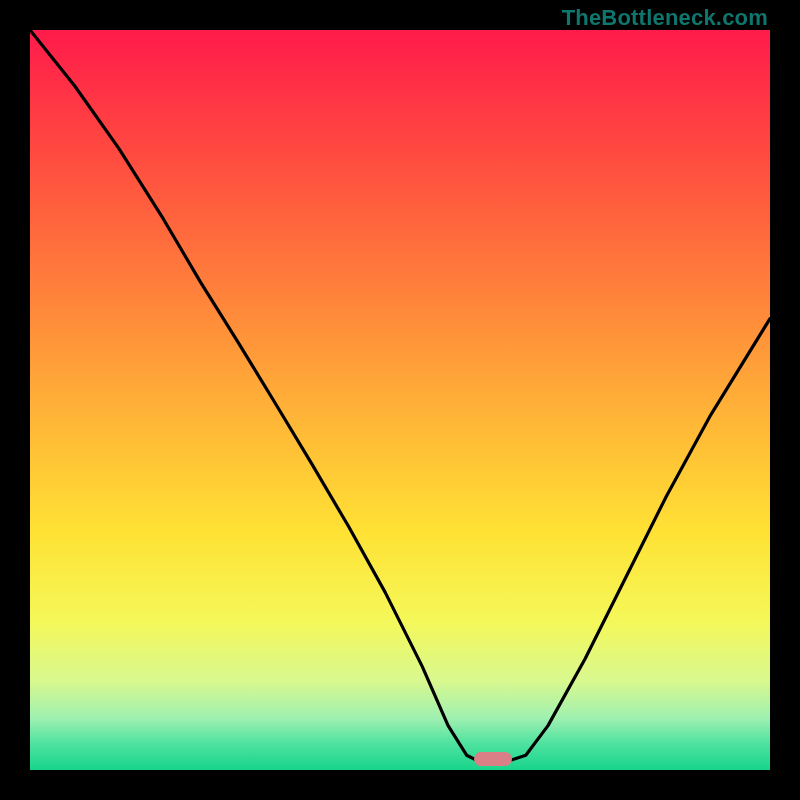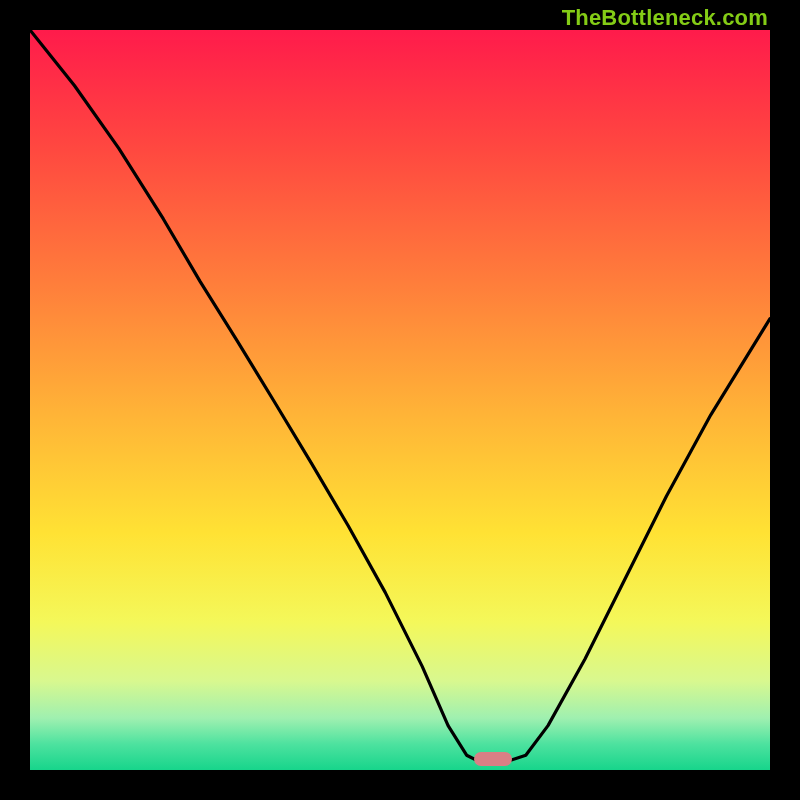--- a/index.html
+++ b/index.html
@@ -40,21 +40,21 @@
     width: 740px;
     height: 740px;
   }
   .watermark {
     position: absolute;
     top: 5px;
     right: 32px;
     font-family: Arial, Helvetica, sans-serif;
     font-size: 22px;
     font-weight: 600;
-    color: #84cc16;
+    color: #0f766e;
     letter-spacing: 0.2px;
   }
   .marker {
     position: absolute;
     width: 38px;
     height: 14px;
     border-radius: 7px;
     background: #d97f85;
     transform: translate(-50%, -50%);
   }

